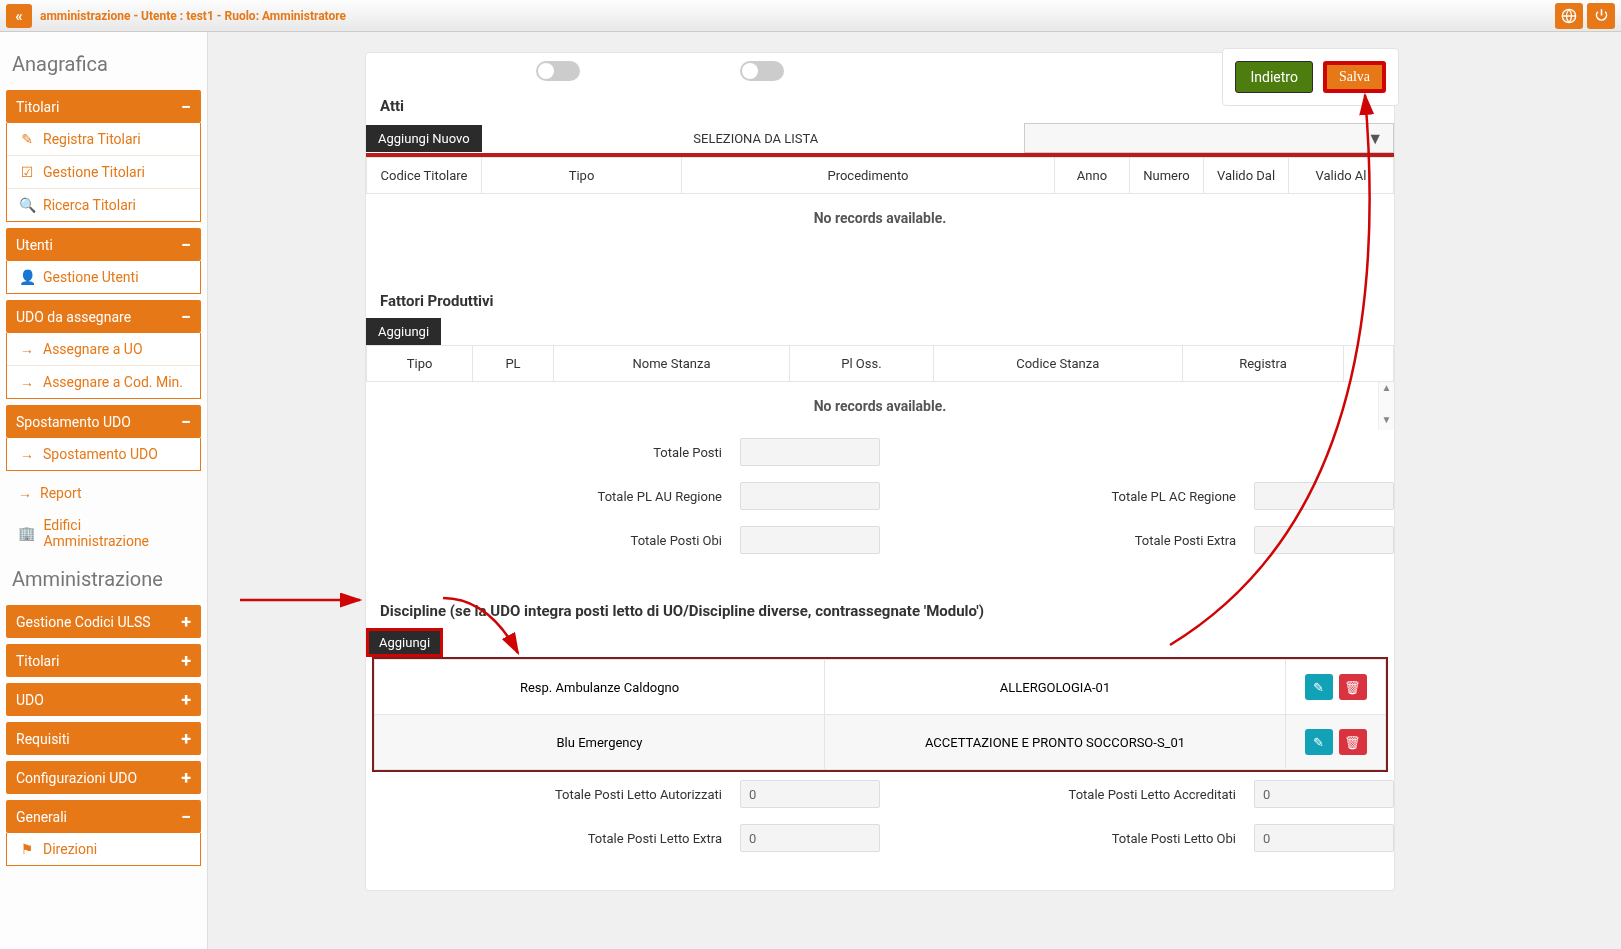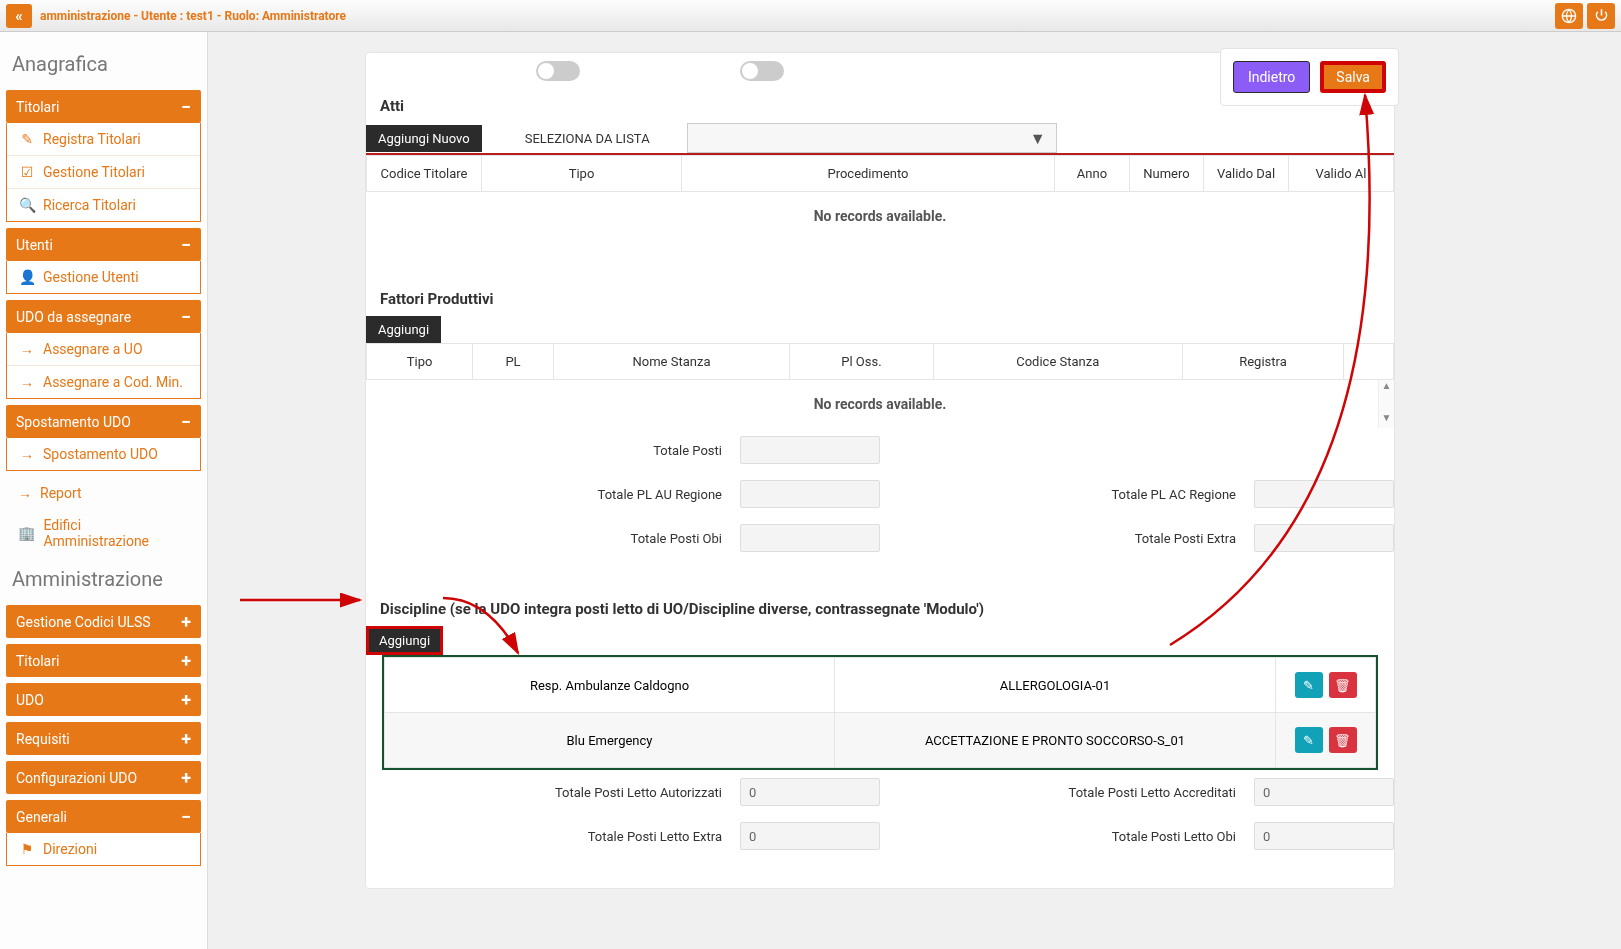--- a/index.html
+++ b/index.html
@@ -20,42 +20,42 @@
 .accordion .items { background:#fff; border:1px solid #e67817; border-top:none; }
 .accordion .item { padding:8px 12px; color:#e67817; font-size:14px; display:flex; align-items:center; gap:8px; cursor:pointer; border-bottom:1px solid #f2e6db;}
 .accordion .item:last-child { border-bottom:none; }
 .accordion .item .ic { width:16px; display:inline-block; text-align:center; }
 .plainlink { padding:8px 12px; color:#e67817; font-size:14px; display:flex; align-items:center; gap:8px; cursor:pointer;}
 
 .main { position:absolute; top:32px; left:215px; right:18px; bottom:0; overflow:auto; padding:20px 0 0 0;}
 .card { background:#fff; border:1px solid #e5e5e5; border-radius:4px; margin: 0 0 0 150px; padding: 8px 0 30px 0; width: 1030px; position: relative;}
 
 .actionbar { position:absolute; top:-5px; right:-5px; background:#fff; border:1px solid #e3e3e3; border-radius:4px; padding:12px; display:flex; gap:10px; z-index:5;}
-.btn-dark { background:#8b5cf6; color:#fff; border:1px solid #2b2b2b; padding:0 14px; border-radius:3px; font-size:14px; cursor:pointer;}
-.btn-orange { background:#e67817; color:#fff; border:4px solid #cf0404; padding:4px 12px; border-radius:3px; font-size:14px; cursor:pointer;}
+.btn-dark { background:#4d7c0f; color:#fff; border:1px solid #2b2b2b; padding:0 14px; border-radius:3px; font-size:14px; cursor:pointer;}
+.btn-orange { background:#e67817; color:#fff; border:4px solid #cf0404; padding:4px 12px; border-radius:3px; font-size:14px; cursor:pointer;font-family:Liberation Serif, serif;}
 
 .secTitle { font-weight:bold; font-size:15px; color:#333; padding: 0 14px 8px 14px;}
 .btn-blk { background:#2b2b2b; color:#fff; padding:6px 12px; border:none; font-size:13px; cursor:pointer;}
 .btn-blk.outl { border:3px solid #cf0404; padding:4px 10px;}
 
-.atti-row { display:flex; align-items:center; gap:7px; border-bottom:2px solid #b91c1c;}
+.atti-row { display:flex; align-items:center; gap:7px; border-bottom:4px solid #b91c1c;justify-content:space-between;}
 .sel-label { padding:0 30px; font-size:13px; color:#333;margin-left:6px;}
 .dropdown { flex:0 0 370px; height:30px; border:1px solid #ccc; background:#f7f7f7; display:flex; align-items:center; justify-content:flex-end; padding:0 10px; color:#555; cursor:pointer;}
 
 .tbl { width:100%; border-collapse:collapse; font-size:13px;}
 .tbl th { background:#fff; border:1px solid #e5e5e5; padding:10px 8px; font-weight:normal; color:#333; text-align:center;}
 .tbl td { border:1px solid #e5e5e5; padding:10px 8px; text-align:center;}
 .norows { text-align:center; padding:16px; color:#555; font-size:14px;font-weight:bold;}
 
 .tot-row { display:flex; padding: 8px 0;}
 .tot-half { width:50%; display:flex; align-items:center;}
 .tot-lbl { flex:1; text-align:right; padding-right:18px; font-size:13px; color:#333;}
 .tot-inp { width:140px; height:28px; background:#f4f4f4; border:1px solid #ddd; border-radius:2px; padding:0 8px; font-size:13px; color:#666;}
 
-.disc-wrap { border:2px solid #14532d; margin:0 16px;}
+.disc-wrap { border:2px solid #7f1d1d; margin:0 6px;}
 .disc-row td { padding:14px 8px; font-size:13px;}
 .disc-row.alt { background:#f7f7f7;}
 .act-cell { display:flex; gap:6px; justify-content:center;}
 .ico-btn { width:28px; height:26px; border-radius:3px; color:#fff; display:flex; align-items:center; justify-content:center; font-size:13px; cursor:pointer;}
 .ico-edit { background:#12a2b8;}
 .ico-del { background:#d9333f;}
 
 .scroll-ind { position:absolute; right:0; top:0; bottom:0; width:16px; background:#fafafa; border-left:1px solid #eee;}
 .scroll-ind .ar { position:absolute; left:0; right:0; height:16px; text-align:center; font-size:10px; color:#888;}
 .scroll-ind .ar.top{top:0;} .scroll-ind .ar.bot{bottom:0;}

